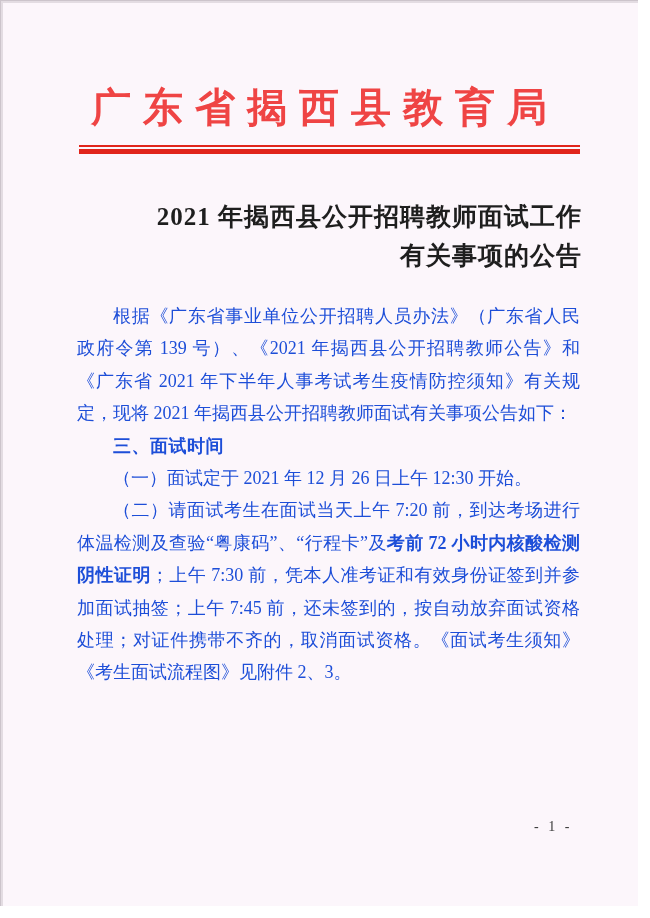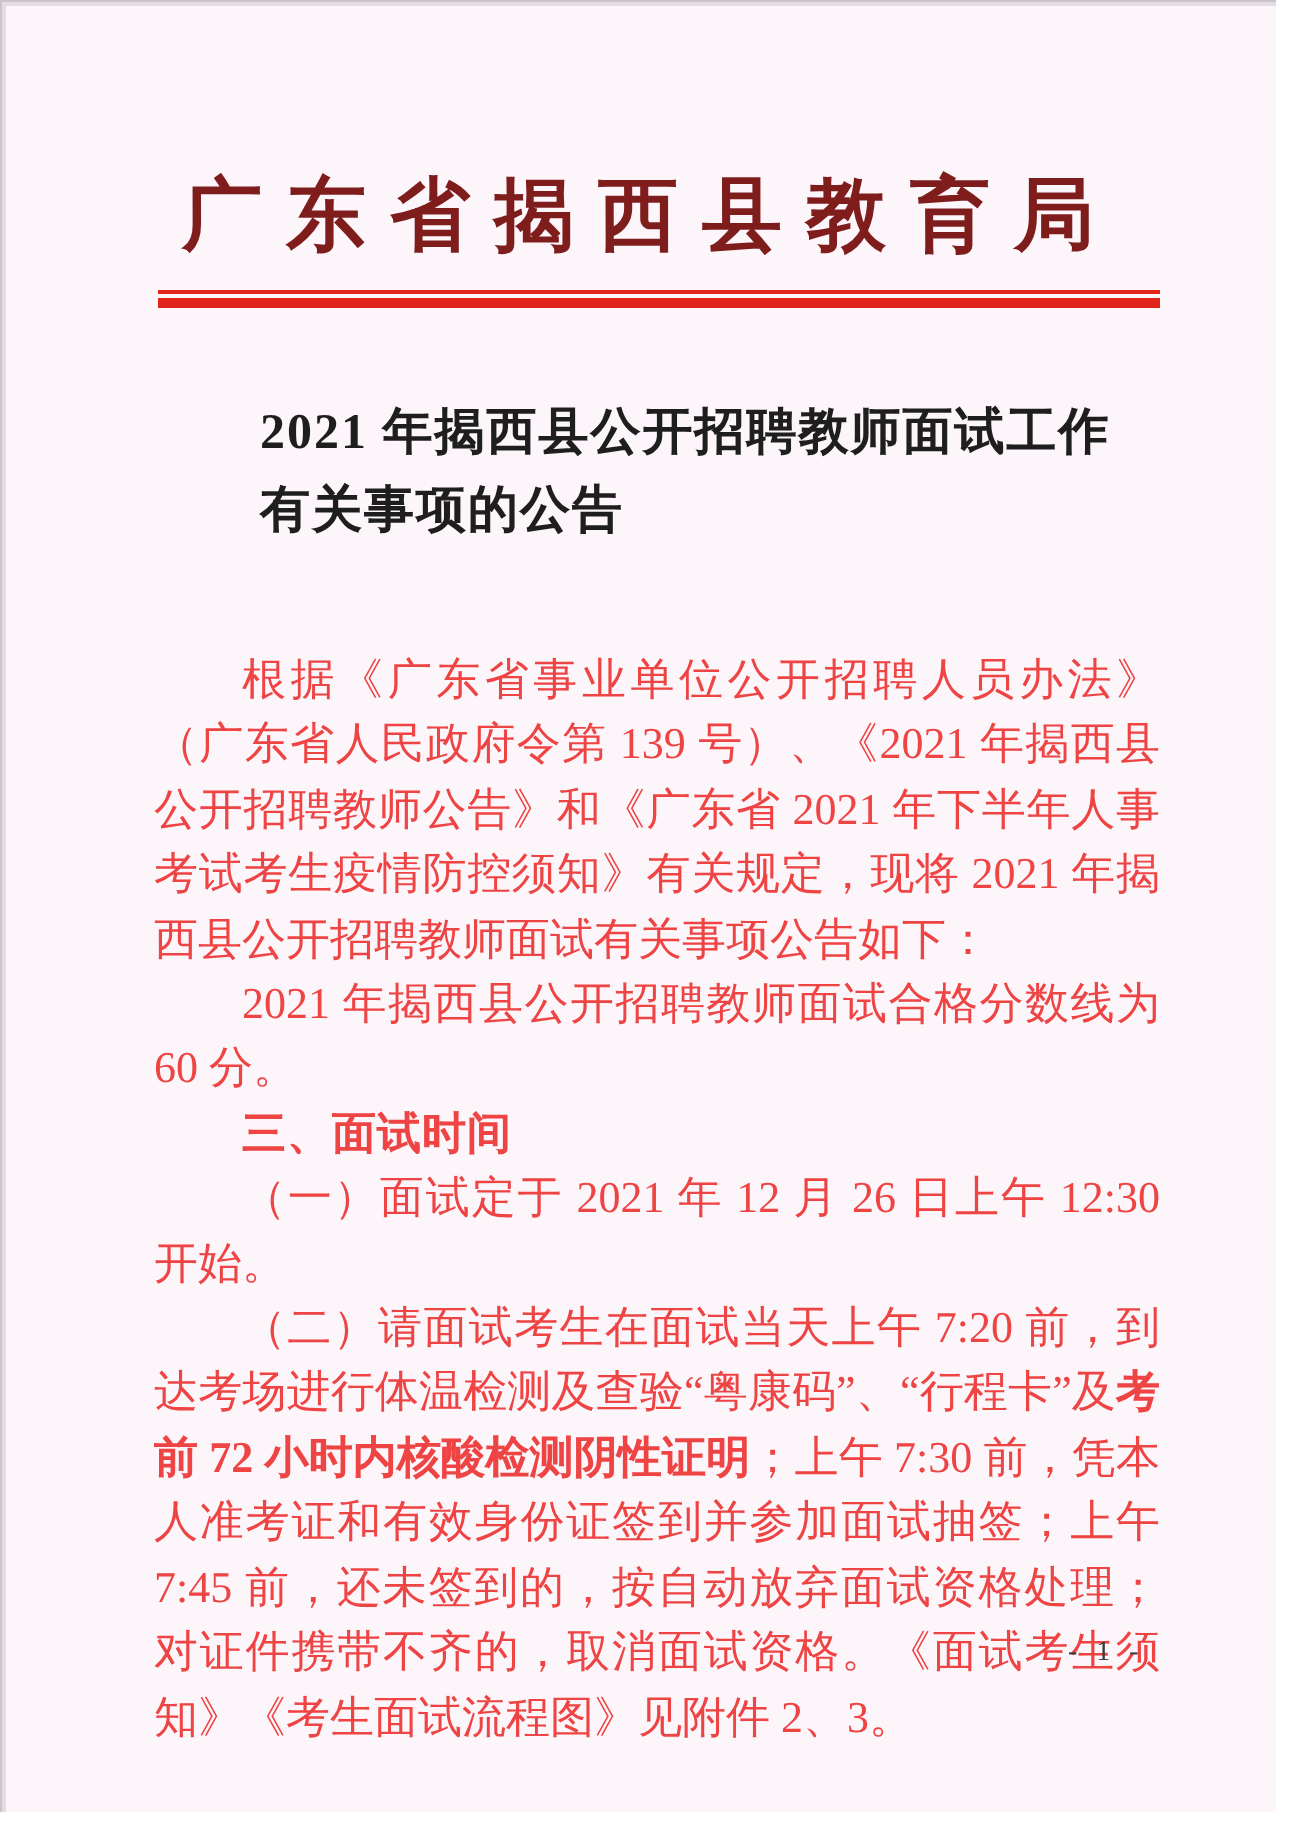--- a/index.html
+++ b/index.html
@@ -25,21 +25,21 @@
                 inset 1px 1px 0 rgba(120,110,120,0.25);
   }
   .agency {
     position: absolute;
     top: 80px;
     left: 0;
     width: 100%;
     text-align: center;
     font-size: 40px;
     font-weight: bold;
-    color: #7f1d1d;
+    color: #ef4444;
     letter-spacing: 12px;
     text-indent: 12px;
     white-space: nowrap;
   }
   .rule {
     position: absolute;
     top: 145px;
     left: 79px;
     width: 501px;
   }
@@ -51,37 +51,36 @@
   .rule-thick {
     height: 5px;
     background: #e1251b;
   }
   .doc-title {
     position: absolute;
     top: 197px;
     left: 130px;
     width: 452px;
     margin: 0;
-    text-align: left;
+    text-align: right;
     font-size: 25px;
     line-height: 39px;
     font-weight: bold;
     color: #1e1e1e;
     letter-spacing: 1px;
   }
   .body-text {
     position: absolute;
     top: 300px;
     left: 77px;
     width: 503px;
-    font-size: 22px;
+    font-size: 18px;
     line-height: 32.4px;
-    color: #ef4444;
+    color: #1d4ed8;
     text-align: justify;
-    margin-top: 24px;
   }
   .body-text p {
     margin: 0;
     text-indent: 2em;
   }
   .body-text p.heading {
     font-weight: bold;
     font-family: "Liberation Sans", "DejaVu Sans", sans-serif;
     letter-spacing: 0.5px;
   }
@@ -107,21 +106,20 @@
 
   <div class="rule">
     <div class="rule-thin"></div>
     <div class="rule-thick"></div>
   </div>
 
   <h1 class="doc-title"><span>2021 年揭西县公开招聘教师面试工作</span><br><span>有关事项的公告</span></h1>
 
   <div class="body-text">
     <p class="normal"><span>根据《广东省事业单位公开招聘人员办法》（广东省人民政府令第 139 号）、《2021 年揭西县公开招聘教师公告》和《广东省 2021 年下半年人事考试考生疫情防控须知》有关规定，现将 2021 年揭西县公开招聘教师面试有关事项公告如下：</span></p>
-    <p class="normal"><span>2021 年揭西县公开招聘教师面试合格分数线为 60 分。</span></p>
     <p class="heading"><span class="b">三、面试时间</span></p>
     <p class="normal"><span>（一）面试定于 2021 年 12 月 26 日上午 12:30 开始。</span></p>
     <p class="normal"><span>（二）请面试考生在面试当天上午 7:20 前，到达考场进行体温检测及查验“粤康码”、“行程卡”及</span><span class="b">考前 72 小时内核酸检测阴性证明</span><span>；上午 7:30 前，凭本人准考证和有效身份证签到并参加面试抽签；上午 7:45 前，还未签到的，按自动放弃面试资格处理；对证件携带不齐的，取消面试资格。《面试考生须知》《考生面试流程图》见附件 2、3。</span></p>
   </div>
 
   <div class="page-num">- 1 -</div>
 
 </div>
 
 </body></html>

